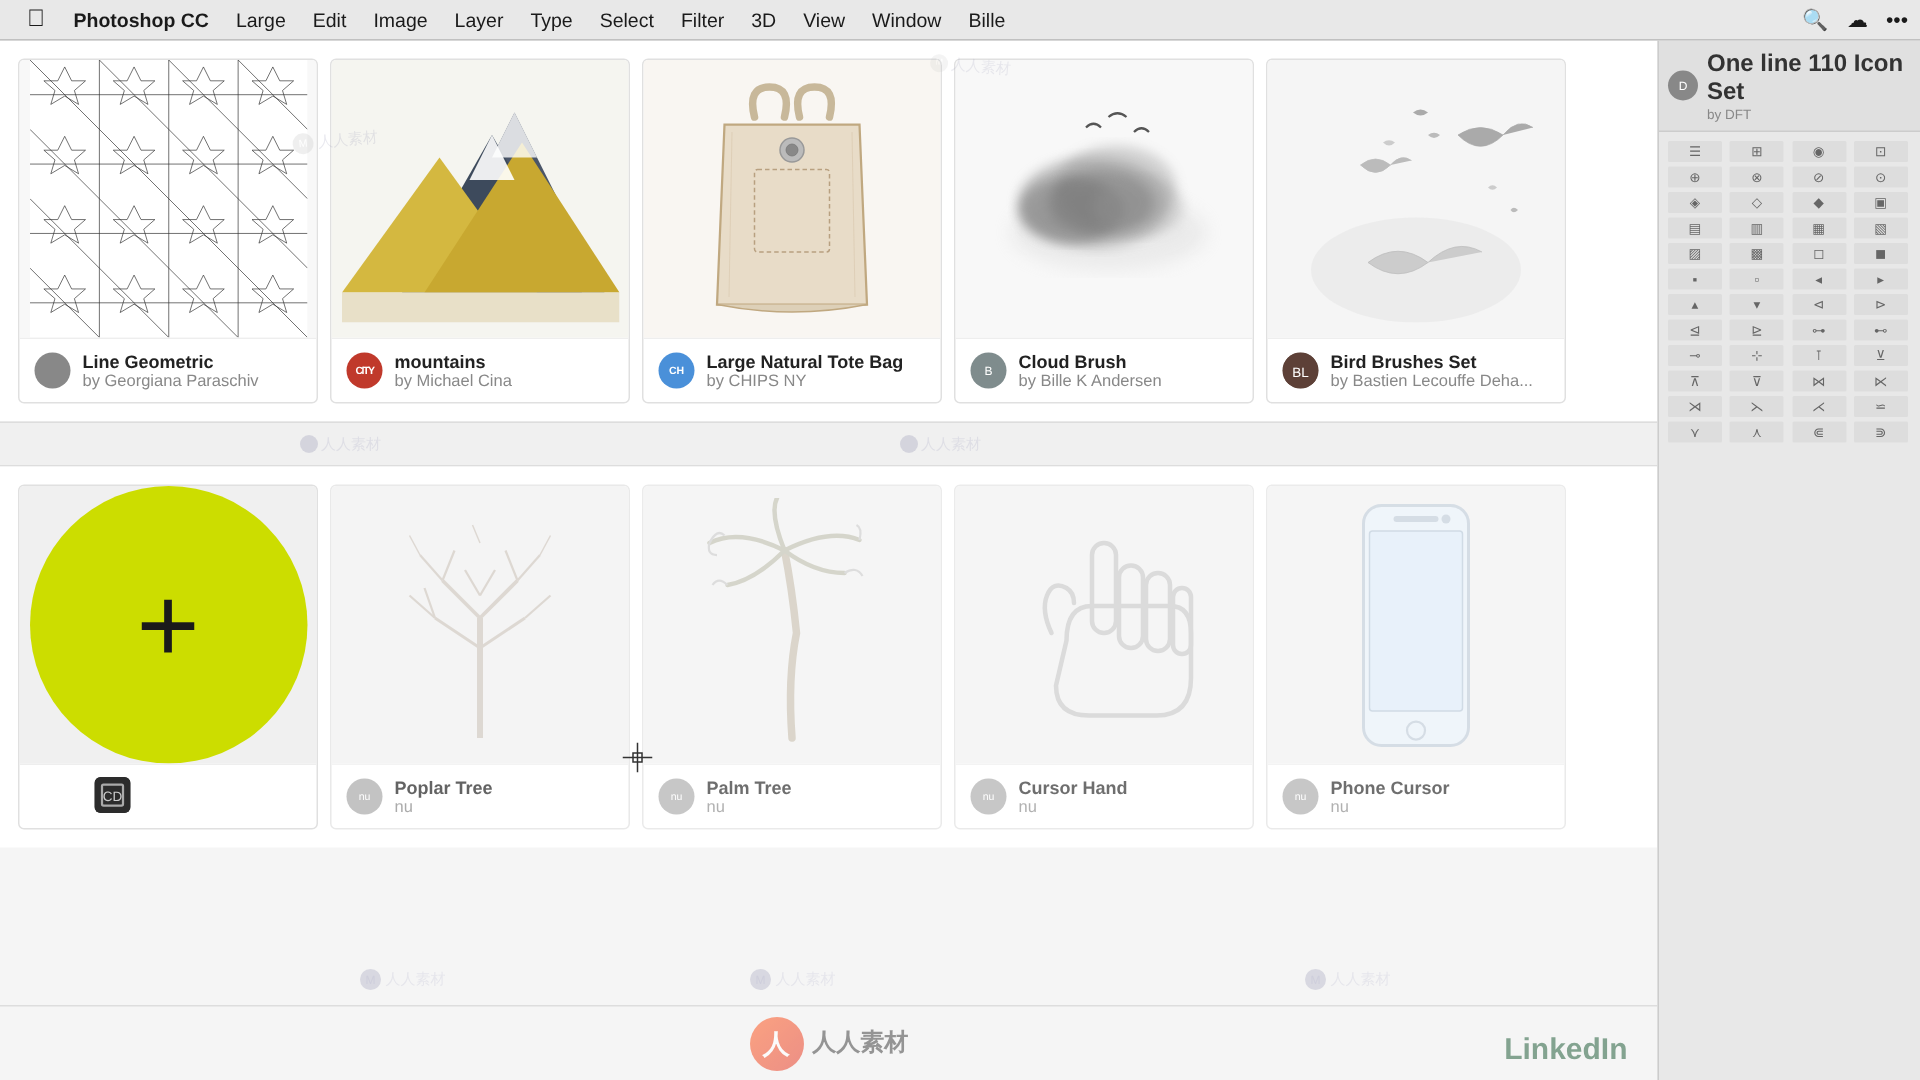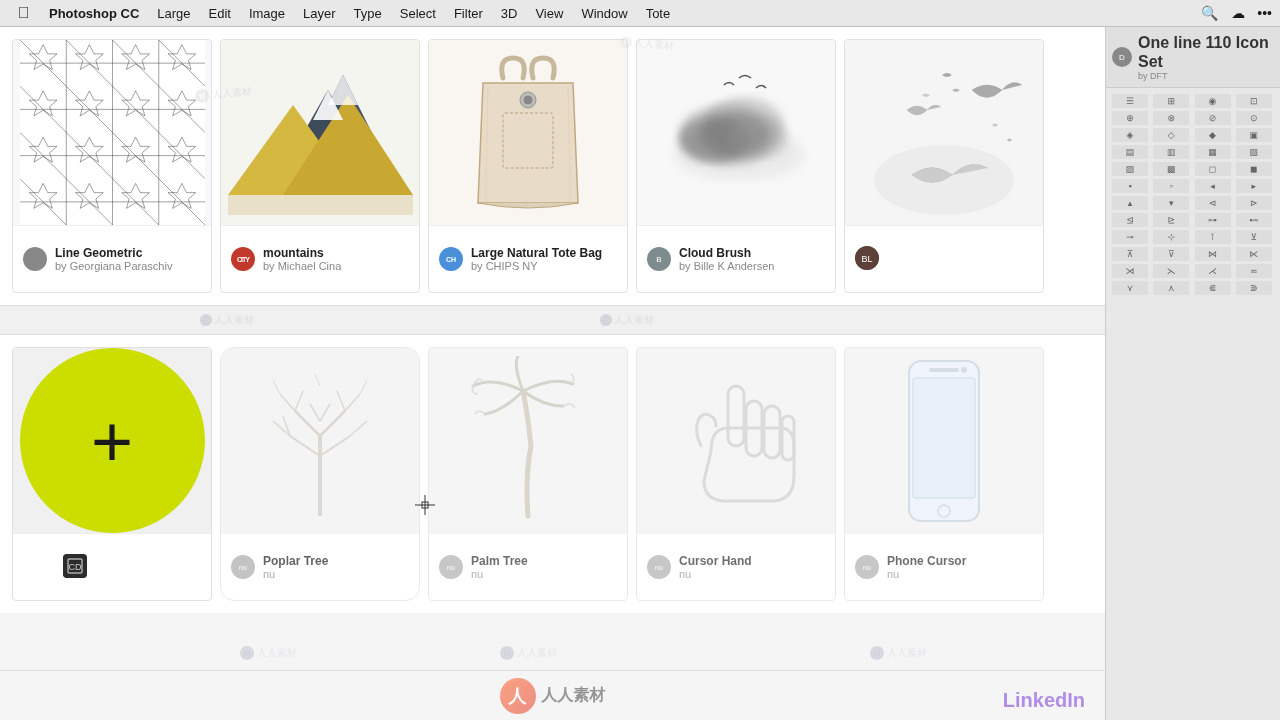--- a/index.html
+++ b/index.html
@@ -92,21 +92,21 @@
       height: 185px;
       background: #f8f8f8;
       display: flex;
       align-items: center;
       justify-content: center;
       overflow: hidden;
       position: relative;
     }
 
     .card-info {
-      padding: 20px 10px;
+      padding: 8px 10px;
       border-top: 1px solid #eee;
       display: flex;
       align-items: center;
       gap: 8px;
     }
 
     .card-avatar {
       width: 24px;
       height: 24px;
       border-radius: 50%;
@@ -210,21 +210,21 @@
   <span class="menu-item">Large</span>
   <span class="menu-item">Edit</span>
   <span class="menu-item">Image</span>
   <span class="menu-item">Layer</span>
   <span class="menu-item">Type</span>
   <span class="menu-item">Select</span>
   <span class="menu-item">Filter</span>
   <span class="menu-item">3D</span>
   <span class="menu-item">View</span>
   <span class="menu-item">Window</span>
-  <span class="menu-item">Tote</span>
+  <span class="menu-item">Bille</span>
   <div class="menu-right">
     <span style="font-size:14px;cursor:pointer;">🔍</span>
     <span style="font-size:14px;cursor:pointer;">☁</span>
     <span style="font-size:14px;cursor:pointer;">•••</span>
   </div>
 </div>
 
 <div id="main">
 
   <div id="content">
@@ -420,20 +420,24 @@
               <path d="M155,90 Q157,87 160,90 Q157,93 155,90" fill="#bbb"></path>
             </svg>
           </div>
           <div class="card-info">
             <div class="card-avatar" style="background:#5d4037;overflow:hidden;">
               <svg width="24" height="24" viewBox="0 0 24 24">
                 <rect width="24" height="24" fill="#5d4037" rx="12"></rect>
                 <text x="12" y="16" font-size="9" text-anchor="middle" fill="white" font-family="sans-serif">BL</text>
               </svg>
             </div>
+            <div class="card-text">
+              <div class="card-title">Bird Brushes Set</div>
+              <div class="card-author">by Bastien Lecouffe Deha...</div>
+            </div>
           </div>
         </div>
       </div>
 
       <div class="section-divider">
 
         <div style="position:absolute;left:200px;color:rgba(170,170,200,0.25);font-size:10px;display:flex;align-items:center;gap:2px;">
           <div style="width:12px;height:12px;border-radius:50%;background:rgba(150,150,180,0.3);"></div>
           <span>人人素材</span>
         </div>
@@ -457,21 +461,21 @@
             <div class="card-avatar" style="background:#333;font-size:7px;border-radius:4px;margin-left:40px;">
               <svg width="24" height="24" viewBox="0 0 24 24">
                 <rect width="24" height="24" fill="#2c2c2c" rx="4"></rect>
                 <rect x="5" y="5" width="14" height="14" fill="none" stroke="#aaa" stroke-width="1.5" rx="1"></rect>
                 <text x="12" y="16" font-size="9" text-anchor="middle" fill="#ccc" font-family="sans-serif">CD</text>
               </svg>
             </div>
           </div>
         </div>
 
-        <div class="card" style="opacity:0.7;border-radius:14px;">
+        <div class="card" style="opacity:0.7;">
           <div class="card-image" style="background:#f0f0f0;">
             <svg class="tree-svg" viewBox="0 0 130 170" xmlns="http://www.w3.org/2000/svg">
 
               <line x1="65" y1="160" x2="65" y2="80" stroke="#d0c8c0" stroke-width="4"></line>
               <line x1="65" y1="80" x2="40" y2="55" stroke="#d0c8c0" stroke-width="2.5"></line>
               <line x1="65" y1="80" x2="90" y2="55" stroke="#d0c8c0" stroke-width="2.5"></line>
               <line x1="65" y1="100" x2="35" y2="80" stroke="#d0c8c0" stroke-width="2"></line>
               <line x1="65" y1="100" x2="95" y2="80" stroke="#d0c8c0" stroke-width="2"></line>
               <line x1="40" y1="55" x2="25" y2="38" stroke="#d0c8c0" stroke-width="1.5"></line>
               <line x1="40" y1="55" x2="48" y2="35" stroke="#d0c8c0" stroke-width="1.5"></line>
@@ -589,21 +593,21 @@
       <div style="position:absolute;bottom:60px;left:870px;color:rgba(170,170,200,0.2);font-size:10px;display:flex;align-items:center;gap:3px;">
         <div style="width:14px;height:14px;border-radius:50%;background:rgba(150,150,180,0.3);display:flex;align-items:center;justify-content:center;font-size:8px;">M</div>
         <span>人人素材</span>
       </div>
 
       <div class="watermark-logo">
         <div class="watermark-circle">人</div>
         <span class="watermark-text">人人素材</span>
       </div>
 
-      <div style="position:absolute;right:20px;bottom:8px;opacity:0.5;font-size:20px;font-weight:bold;color:#6d28d9;font-family:sans-serif;">
+      <div style="position:absolute;right:20px;bottom:8px;opacity:0.5;font-size:20px;font-weight:bold;color:#14532d;font-family:sans-serif;">
         <span>LinkedIn</span>
       </div>
     </div>
 
     <svg style="position:absolute;left:415px;top:468px;pointer-events:none;z-index:300;" width="20" height="20" viewBox="0 0 20 20">
       <line x1="10" y1="0" x2="10" y2="20" stroke="#333" stroke-width="1"></line>
       <line x1="0" y1="10" x2="20" y2="10" stroke="#333" stroke-width="1"></line>
       <rect x="7" y="7" width="6" height="6" fill="none" stroke="#333" stroke-width="1"></rect>
     </svg>
 

